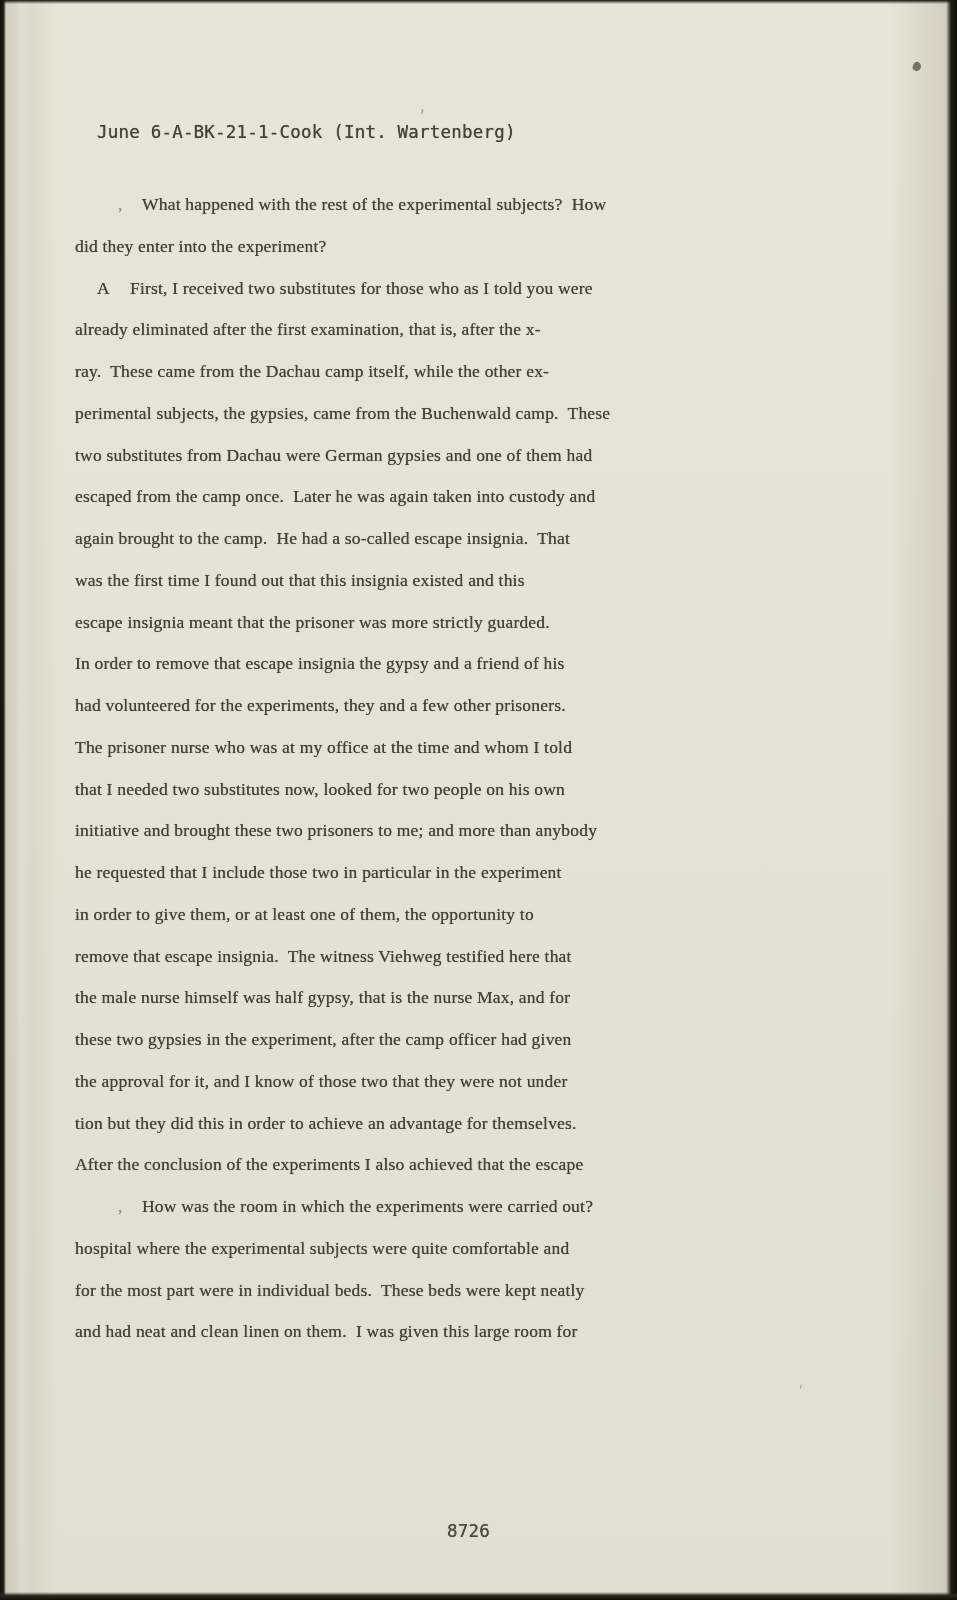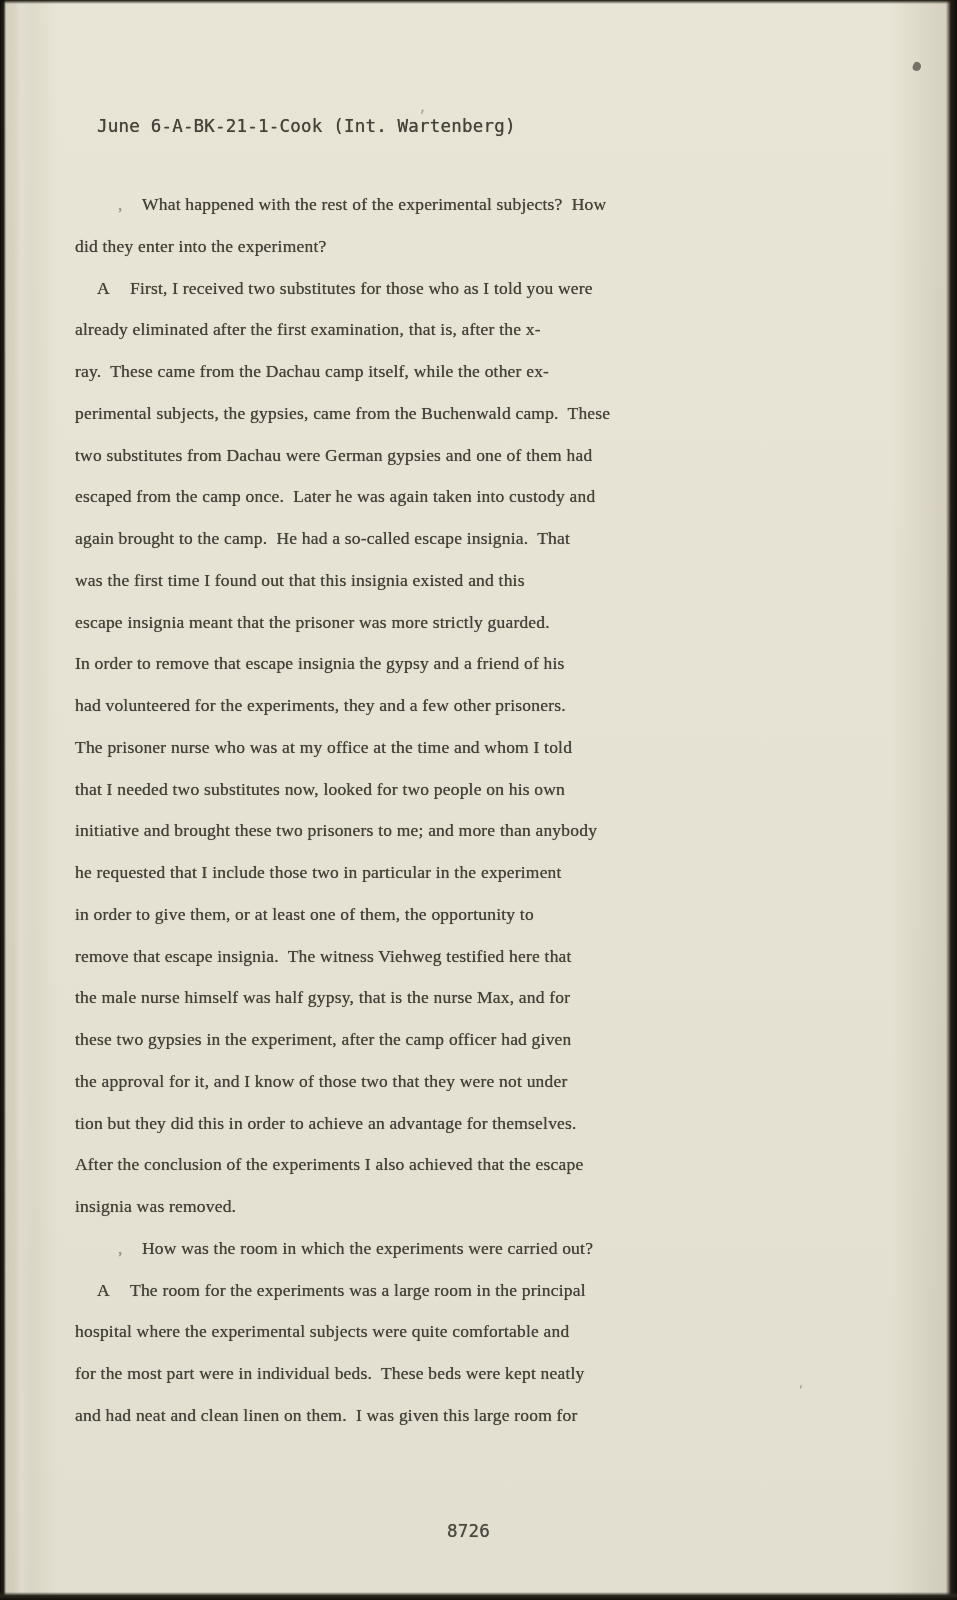--- a/index.html
+++ b/index.html
@@ -20,21 +20,21 @@
   .edge-top{left:0;top:0;right:0;height:4px;background:linear-gradient(to bottom,#14120b 0%,rgba(30,28,20,0) 100%);}
   .edge-right{right:0;top:0;bottom:0;width:11px;background:linear-gradient(to left,#0f0e08 0%,#201e16 55%,rgba(32,30,22,0) 100%);}
   .edge-bottom{left:0;right:0;bottom:0;height:8px;background:linear-gradient(to top,#12100a 0%,#2a271e 55%,rgba(42,39,30,0) 100%);}
 
   .typew{
     font-size:17.5px;
     letter-spacing:0.2px;
     text-shadow:0 0 0.7px rgba(62,58,48,0.85);
   }
   .header{
-    position:absolute;left:97px;top:70px;
+    position:absolute;left:97px;top:76px;
     line-height:22.5px;white-space:pre;
   }
   .transcript{
     position:absolute;left:75px;top:184px;width:810px;font-family:Liberation Serif, serif;
   }
   .line{
     height:41.75px;line-height:41.75px;white-space:pre;
   }
   .line .marker{display:inline-block;vertical-align:top;}
   .line.question .marker{margin-left:43px;width:24px;opacity:0.5;}
@@ -81,23 +81,21 @@
       <div class="line continuation"><span>that I needed two substitutes now, looked for two people on his own</span></div>
       <div class="line continuation"><span>initiative and brought these two prisoners to me; and more than anybody</span></div>
       <div class="line continuation"><span>he requested that I include those two in particular in the experiment</span></div>
       <div class="line continuation"><span>in order to give them, or at least one of them, the opportunity to</span></div>
       <div class="line continuation"><span>remove that escape insignia.  The witness Viehweg testified here that</span></div>
       <div class="line continuation"><span>the male nurse himself was half gypsy, that is the nurse Max, and for</span></div>
       <div class="line continuation"><span>these two gypsies in the experiment, after the camp officer had given</span></div>
       <div class="line continuation"><span>the approval for it, and I know of those two that they were not under</span></div>
       <div class="line continuation"><span>tion but they did this in order to achieve an advantage for themselves.</span></div>
       <div class="line continuation"><span>After the conclusion of the experiments I also achieved that the escape</span></div>
-      <div class="line continuation"><span>insignia was removed.</span></div>
       <div class="line question"><span class="marker">,</span><span>How was the room in which the experiments were carried out?</span></div>
-      <div class="line answer"><span class="marker">A</span><span>The room for the experiments was a large room in the principal</span></div>
       <div class="line continuation"><span>hospital where the experimental subjects were quite comfortable and</span></div>
       <div class="line continuation"><span>for the most part were in individual beds.  These beds were kept neatly</span></div>
       <div class="line continuation"><span>and had neat and clean linen on them.  I was given this large room for</span></div>
     </div>
 
   <div class="pagenum typew">8726</div>
 
   <div class="speck speck-dot"></div>
   <div class="speck speck-comma">,</div>
   <div class="speck speck-tick">'</div>

